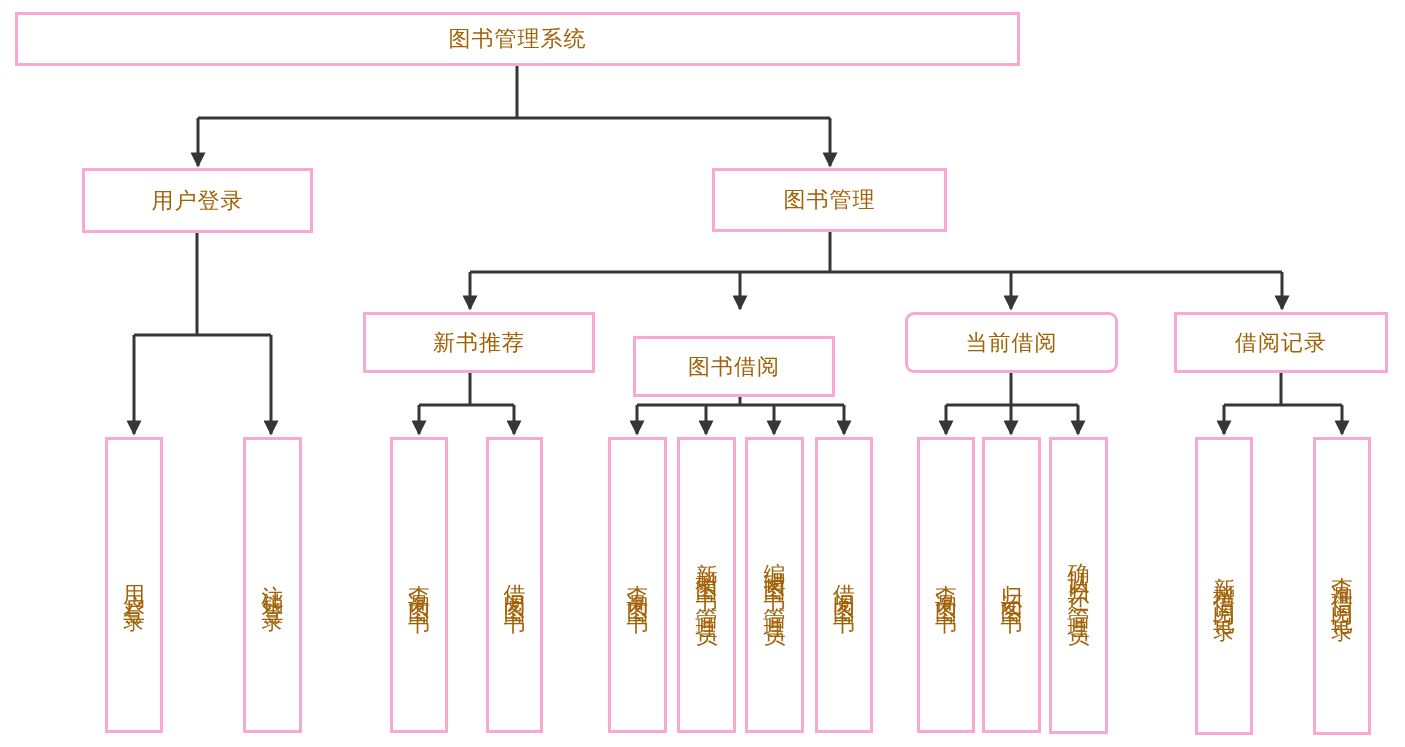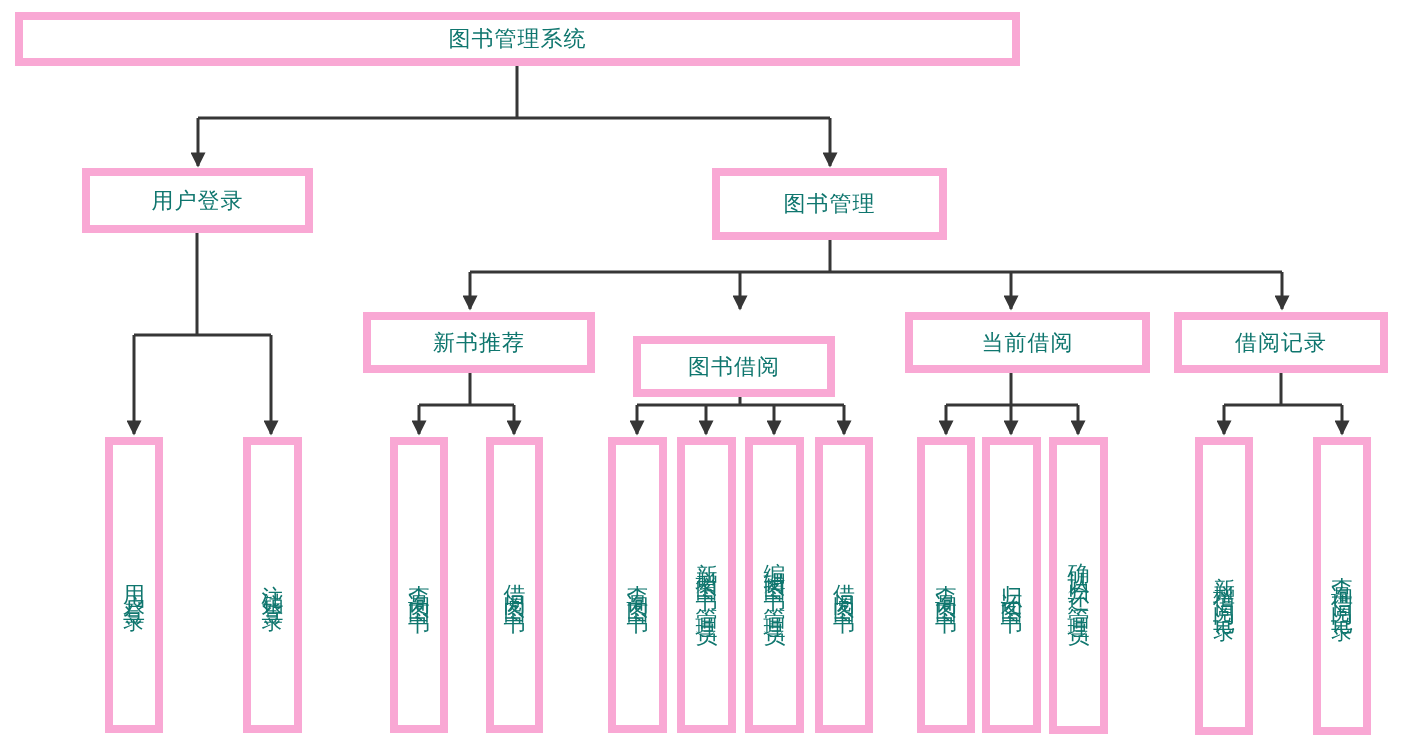--- a/index.html
+++ b/index.html
@@ -20,28 +20,28 @@
     position: absolute;
     left: 0;
     top: 0;
     width: 1405px;
     height: 747px;
     pointer-events: none;
   }
   .node {
     position: absolute;
     box-sizing: border-box;
-    border: 8px solid #f9a8d4;
+    border: 3px solid #f9a8d4;
     background: #ffffff;
     display: flex;
     align-items: center;
     justify-content: center;
     font-size: 22px;
     line-height: 1;
-    color: #0f766e;
+    color: #a16207;
     white-space: nowrap;
   }
   .node.h {
     letter-spacing: 1px;
   }
   .node.v {
     writing-mode: vertical-rl;
     text-orientation: mixed;
     letter-spacing: 9px;
     white-space: normal;
@@ -100,25 +100,25 @@
 
       <path d="M1281 373 V405 M1224 405 H1342"></path>
       <path d="M1224 405 V434" marker-end="url(#arr)"></path>
       <path d="M1342 405 V434" marker-end="url(#arr)"></path>
     </g>
   </svg>
 
   <div class="node h" style="left:15px; top:12px; width:1005px; height:54px;">图书管理系统</div>
 
   <div class="node h" style="left:82px; top:168px; width:231px; height:65px;">用户登录</div>
-  <div class="node h" style="left:712px; top:168px; width:235px; height:72px;">图书管理</div>
+  <div class="node h" style="left:712px; top:168px; width:235px; height:64px;">图书管理</div>
 
   <div class="node h" style="left:363px; top:312px; width:232px; height:61px;">新书推荐</div>
   <div class="node h" style="left:633px; top:312px; width:202px; height:61px;margin-top:24px;">图书借阅</div>
-  <div class="node h" style="left:905px; top:312px; width:245px; height:61px;">当前借阅</div>
+  <div class="node h" style="left:905px; top:312px; width:213px; height:61px;border-radius:9px;">当前借阅</div>
   <div class="node h" style="left:1174px; top:312px; width:214px; height:61px;">借阅记录</div>
 
   <div class="node v" style="left:105px; top:437px; width:58px; height:296px;">用户登录</div>
   <div class="node v" style="left:243px; top:437px; width:59px; height:296px;">注销登录</div>
 
   <div class="node v" style="left:390px; top:437px; width:58px; height:296px;">查询图书</div>
   <div class="node v" style="left:486px; top:437px; width:57px; height:296px;">借阅图书</div>
 
   <div class="node v" style="left:608px; top:437px; width:59px; height:296px;">查询图书</div>
   <div class="node v" style="left:677px; top:437px; width:59px; height:296px;">新增图书（管理员）</div>

